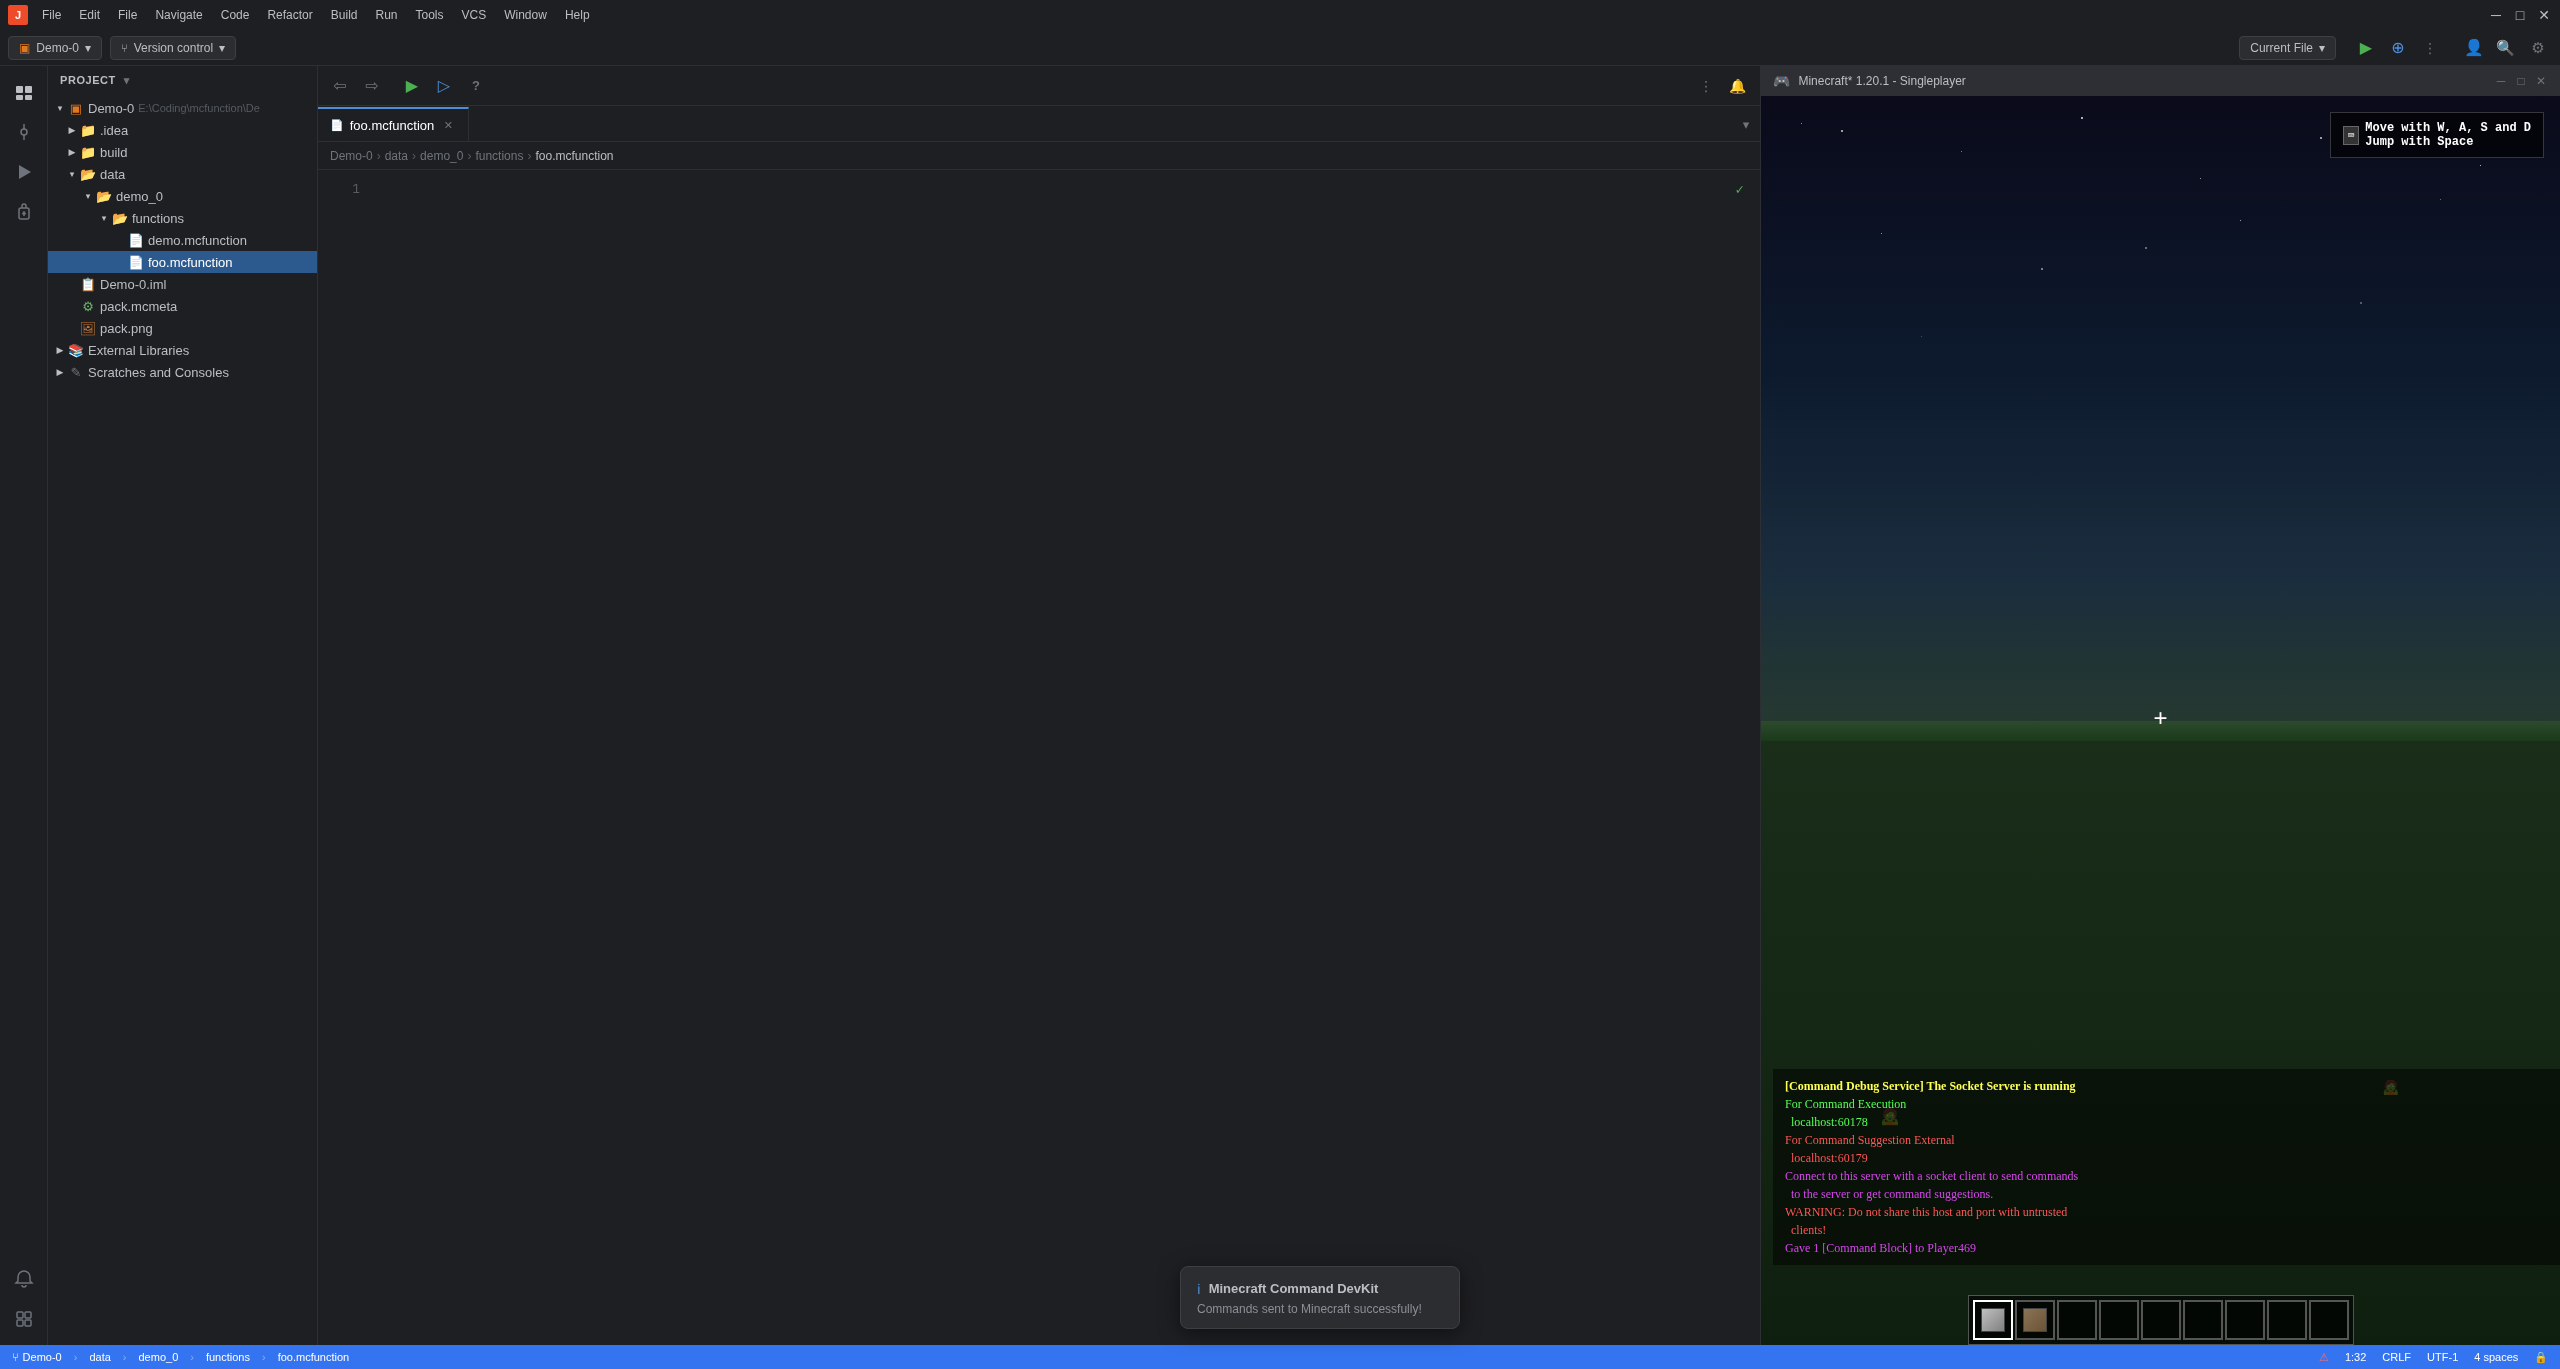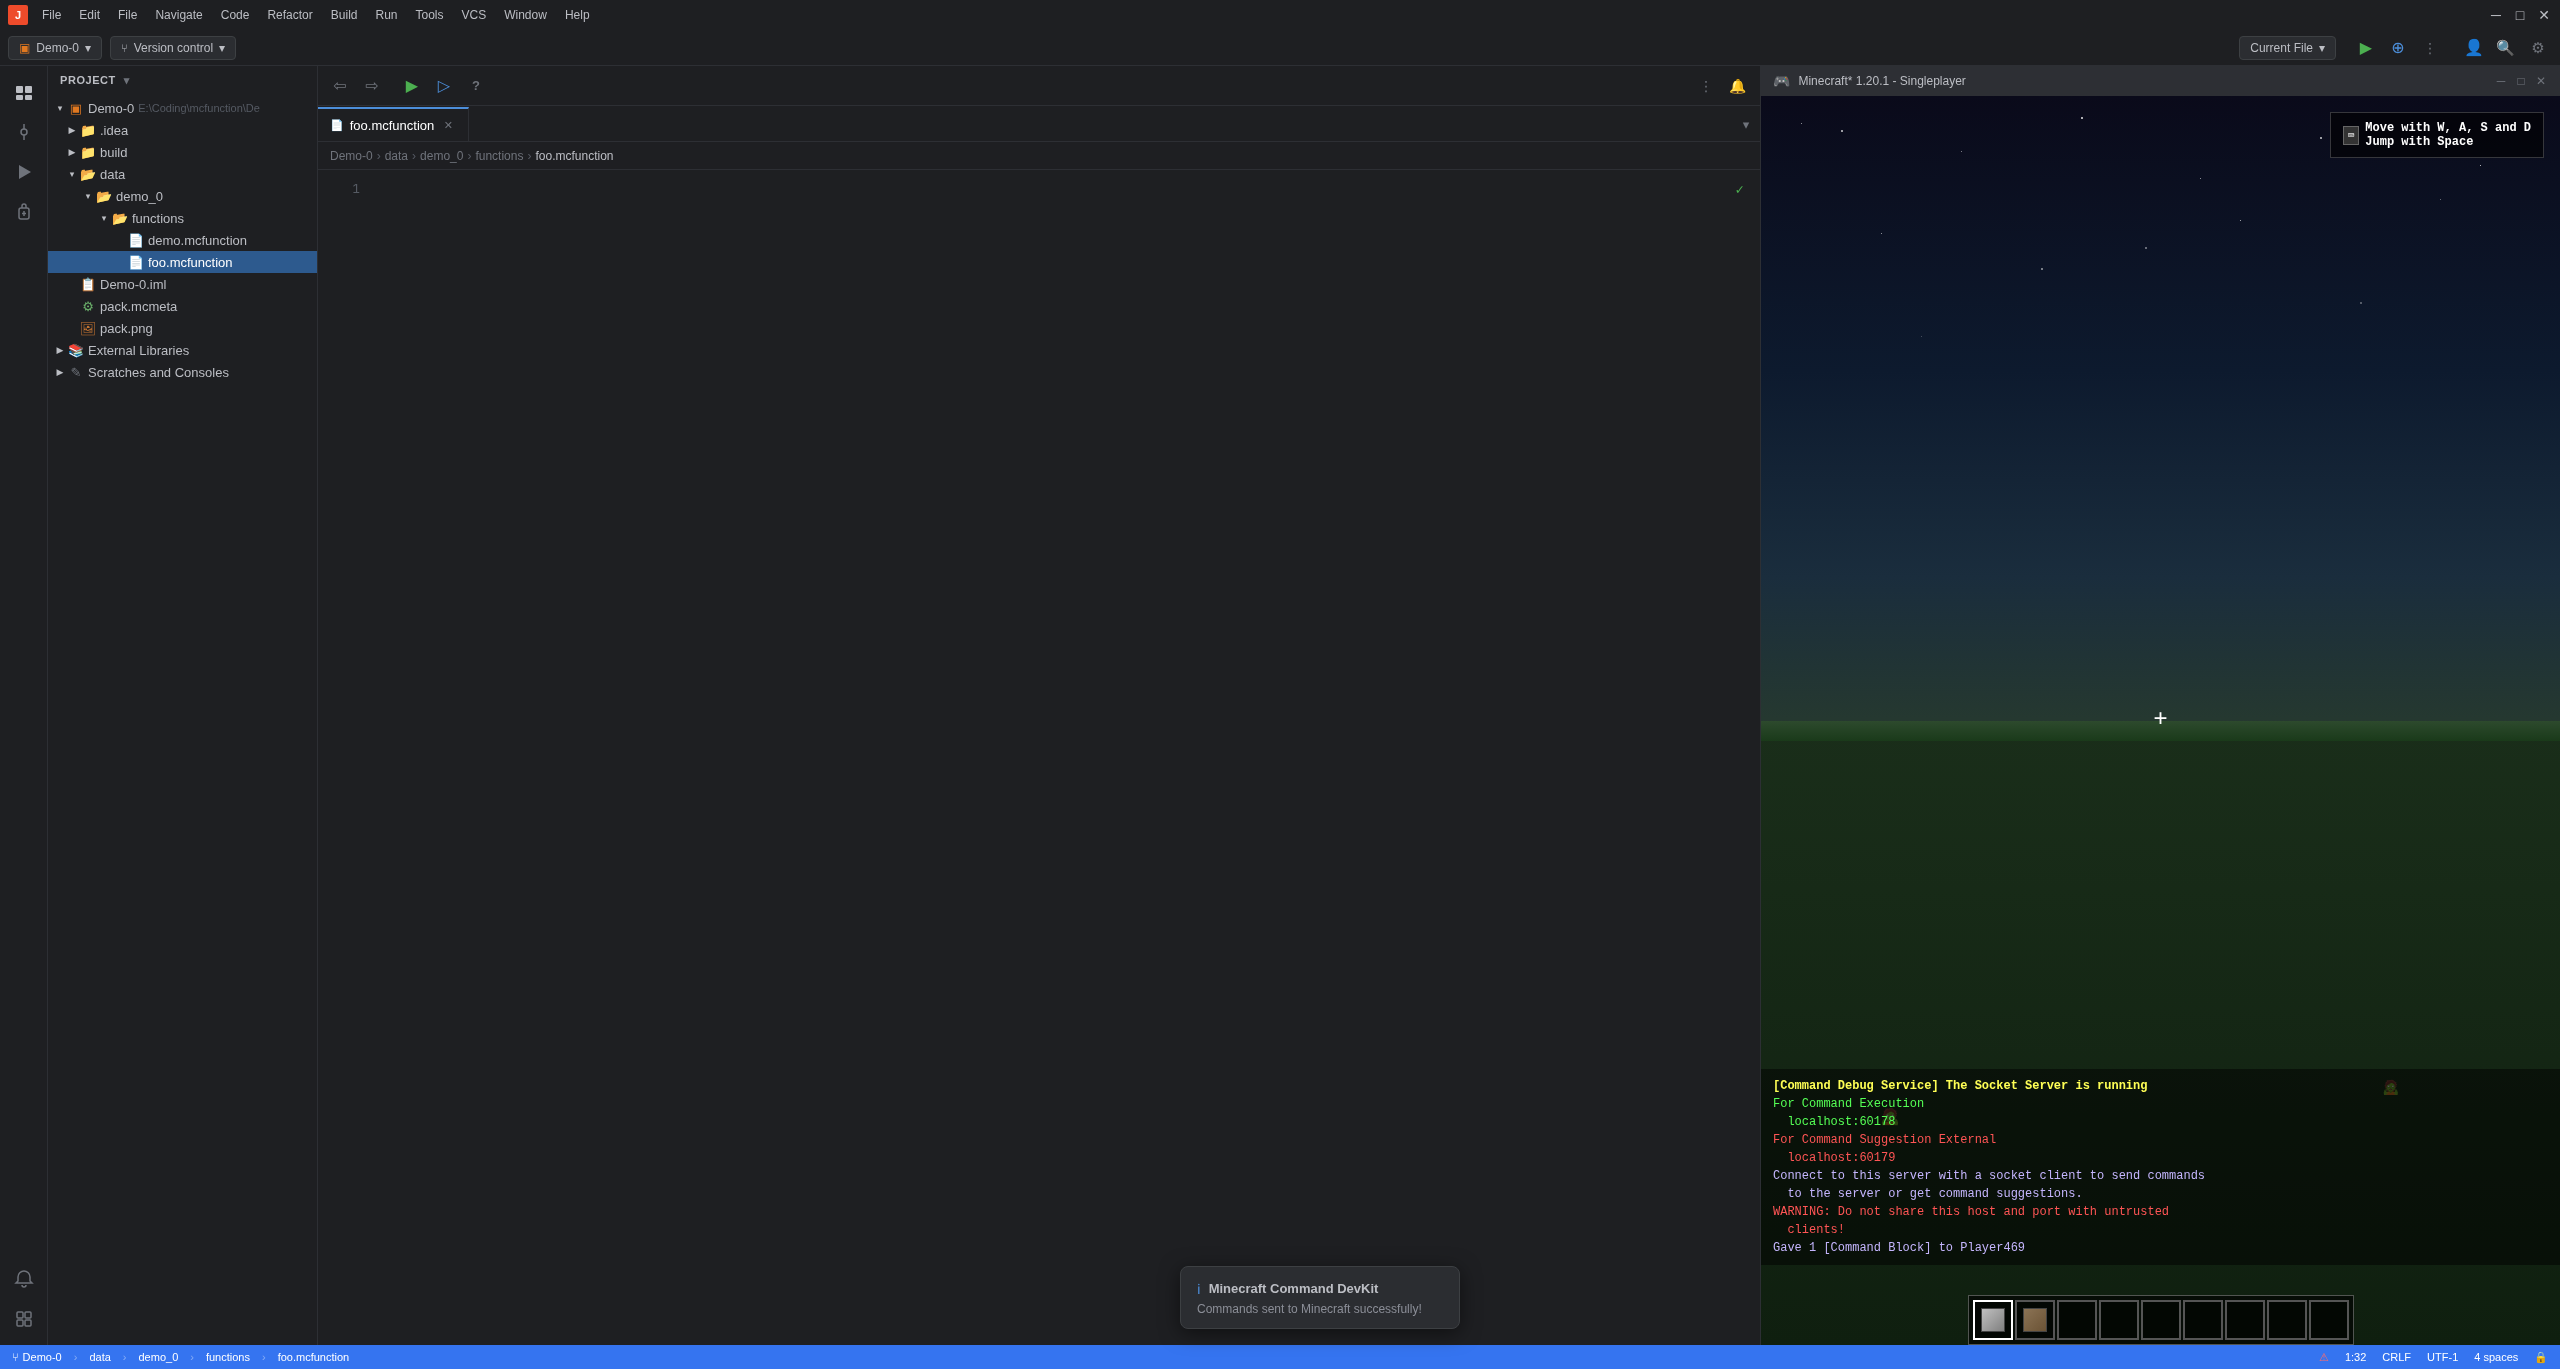--- a/index.html
+++ b/index.html
@@ -385,29 +385,29 @@
       color: white;
       font-family: 'Courier New', monospace;
       font-size: 13px;
       font-weight: bold;
     }
 
     
     .mc-chat {
       position: absolute;
       bottom: 80px;
-      left: 0;
+      left: 12px;
       right: 0;
       padding: 8px 12px;
-      font-family: Liberation Mono, monospace;
+      font-family: Liberation Serif, serif;
       font-size: 12px;
       line-height: 18px;
       background: rgba(0,0,0,0.5);
     }
-    .mc-chat-line { color: #c4b5fd; }
+    .mc-chat-line { color: #d946ef; }
     .mc-chat-debug { color: #ffff55; font-weight: bold; }
     .mc-chat-green { color: #55ff55; }
     .mc-chat-red { color: #ff5555; }
     .mc-chat-service { color: #ff5555; }
 
     
     .mc-crosshair {
       position: absolute;
       top: 50%;
       left: 50%;

